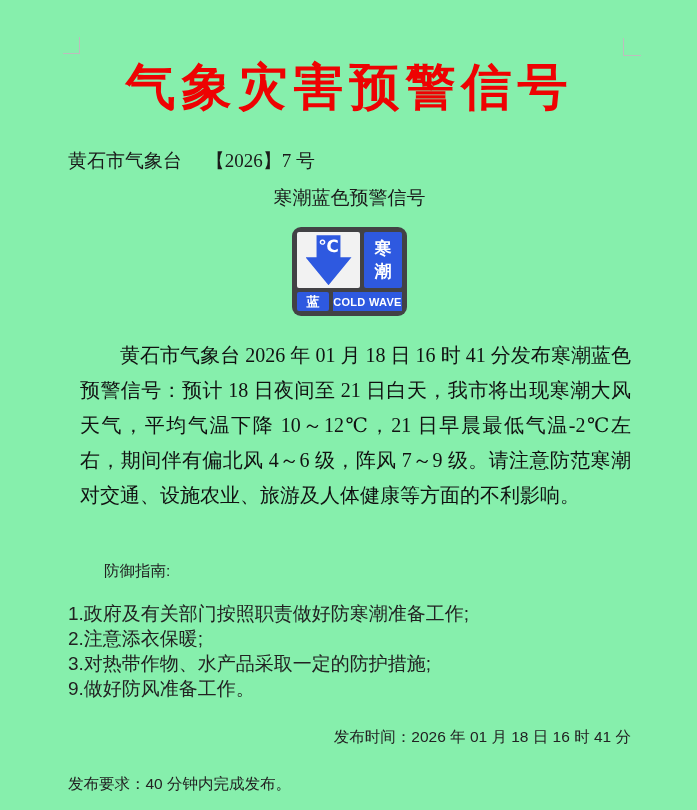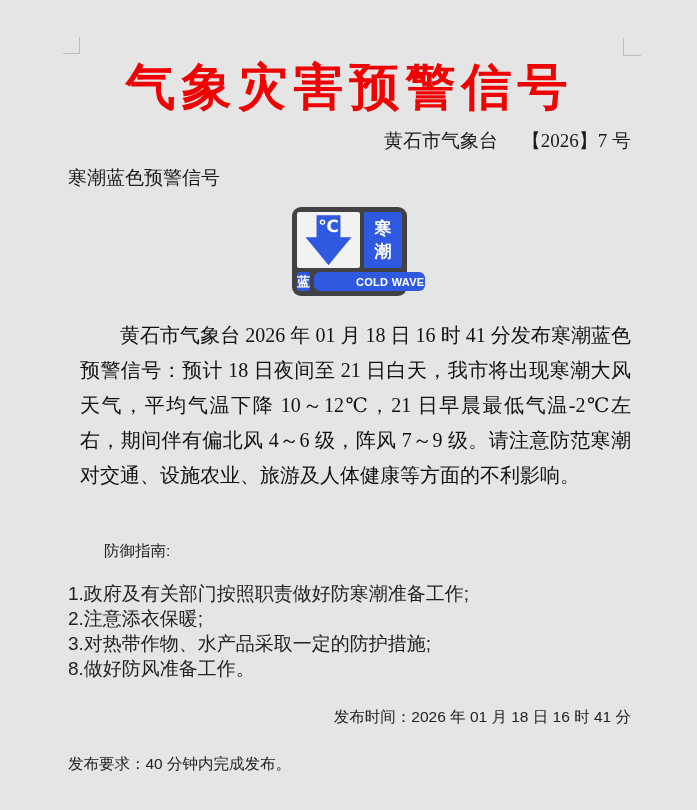--- a/index.html
+++ b/index.html
@@ -1,21 +1,21 @@
 <!DOCTYPE html>
 <html><head>
 <meta charset="utf-8">
 <style>
   * { margin: 0; padding: 0; box-sizing: border-box; }
   html, body { background: #ffffff; }
   .page {
     position: relative;
     width: 697px;
     height: 810px;
-    background: #e5e5e5;
+    background: #86efac;
     overflow: hidden;
     font-family: "Liberation Serif", "DejaVu Serif", serif;
   }
   
   .mark-tl {
     position: absolute; left: 63px; top: 37px; width: 17px; height: 17px;
     border-right: 1px solid #bdbdbd; border-bottom: 1px solid #bdbdbd;
   }
   .mark-tr {
     position: absolute; left: 623px; top: 38px; width: 18px; height: 18px;
@@ -27,29 +27,29 @@
     margin-top: 56px;
     text-align: center;
     font-size: 50px;
     line-height: 62px;
     font-weight: bold;
     letter-spacing: 6px;
     color: #ee0202;
     font-family: "Liberation Serif", "DejaVu Serif", serif;
   }
   .issuer-line {
-    margin-top: 12px;
-    text-align: right;
+    margin-top: 32px;
+    text-align: left;
     font-size: 19px;
     line-height: 22px;
     color: #1a1a1a;
   }
   .signal-name {
     margin-top: 15px;
-    text-align: left;
+    text-align: center;
     font-size: 19px;
     line-height: 22px;
     color: #1a1a1a;
   }
 
   
   .icon-row { margin-top: 18px; display: flex; justify-content: center; }
   .cw-icon {
     width: 115px; height: 89px;
     background: #424245;
@@ -81,26 +81,25 @@
     color: #ffffff; font-weight: bold; font-size: 17px; line-height: 23px;
     font-family: "Liberation Sans", "DejaVu Sans", sans-serif;
   }
   .cw-level {
     width: 32px; background: #2e59e0; border-radius: 2px;
     display: flex; align-items: center; justify-content: center;
     color: #ffffff; font-weight: bold; font-size: 13px;
     font-family: "Liberation Sans", "DejaVu Sans", sans-serif;
   }
   .cw-en {
-    flex: 1; background: #2e59e0; border-radius: 6px;
+    flex: 1; background: #2e59e0; border-radius: 0;
     display: flex; align-items: center; justify-content: center;
     color: #ffffff; font-weight: bold; font-size: 11px; letter-spacing: 0.3px;
     font-family: "Liberation Sans", "DejaVu Sans", sans-serif;
     white-space: nowrap;
-    padding-left: 42px;
   }
 
   .body-paragraph {
     margin-top: 22px;
     font-size: 20px;
     line-height: 35px;
     color: #111111;
     text-align: justify;
     text-indent: 2em;
     margin-left: 12px;
@@ -164,21 +163,21 @@
     </div>
 
     <div class="body-paragraph">黄石市气象台 2026 年 01 月 18 日 16 时 41 分发布寒潮蓝色预警信号：预计 18 日夜间至 21 日白天，我市将出现寒潮大风天气，平均气温下降 10～12℃，21 日早晨最低气温-2℃左右，期间伴有偏北风 4～6 级，阵风 7～9 级。请注意防范寒潮对交通、设施农业、旅游及人体健康等方面的不利影响。</div>
 
     <div class="guide-heading sans">防御指南:</div>
 
     <div class="guide-list sans">
       <div class="guide-item">1.政府及有关部门按照职责做好防寒潮准备工作;</div>
       <div class="guide-item">2.注意添衣保暖;</div>
       <div class="guide-item">3.对热带作物、水产品采取一定的防护措施;</div>
-      <div class="guide-item">8.做好防风准备工作。</div>
+      <div class="guide-item">9.做好防风准备工作。</div>
     </div>
 
     <div class="publish-time sans">发布时间：2026 年 01 月 18 日 16 时 41 分</div>
 
     <div class="publish-req sans">发布要求：40 分钟内完成发布。</div>
 
   </div>
 </div>
 
 </body></html>

